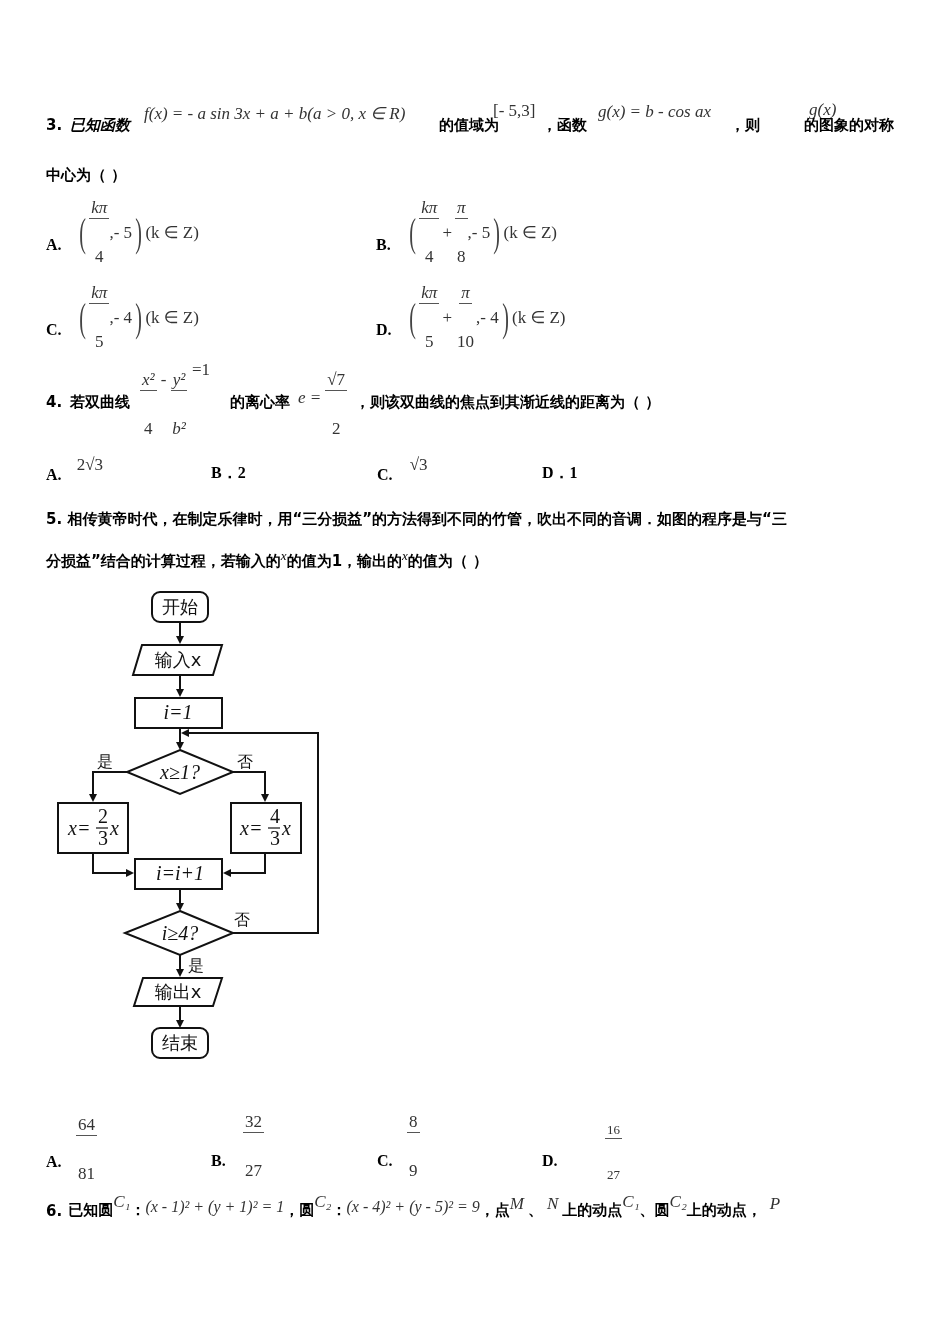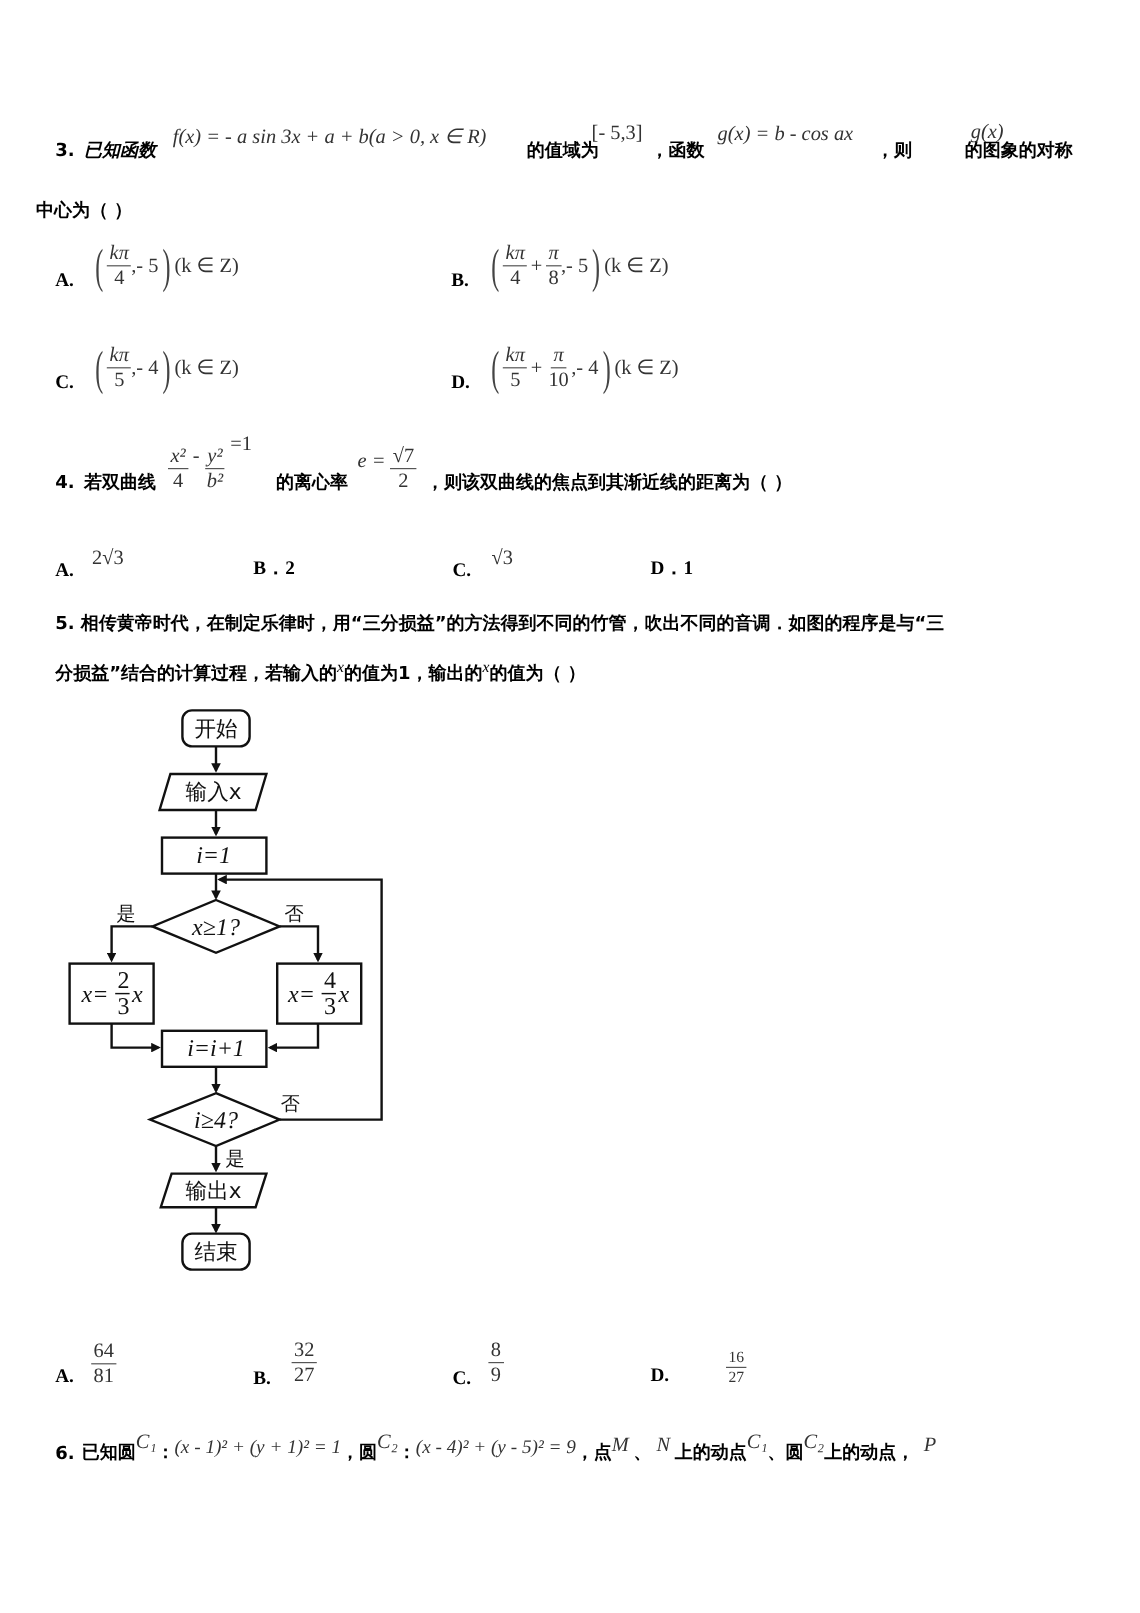--- a/index.html
+++ b/index.html
@@ -2,42 +2,42 @@
 <html><head>
 <meta charset="utf-8">
 <style>
   html,body{margin:0;padding:0;background:#fff;}
   body{width:950px;height:1344px;position:relative;overflow:hidden;font-family:"DejaVu Sans",sans-serif;color:#000;}
   .abs{position:absolute;}
   .cn{font-weight:bold;font-size:15px;white-space:nowrap;}
   .m{font-family:"Liberation Serif",serif;font-size:17px;color:#333;white-space:nowrap;}
   .mi{font-style:italic;}
   .opt{font-family:"Liberation Serif",serif;font-weight:bold;font-size:16px;}
-  .frac{display:inline-flex;flex-direction:column;align-items:center;vertical-align:middle;font-family:"Liberation Serif",serif;font-size:17px;color:#333;}
+  .frac{display:inline-flex;flex-direction:column;align-items:center;vertical-align:middle;font-family:"Liberation Serif",serif;font-size:17px;color:#333;gap:28px;}
   .frac .n{border-bottom:1px solid #555;padding:0 2px;line-height:20px;}
   .frac .d{line-height:20px;padding:0 2px;}
   .paren{font-family:"Liberation Serif",serif;font-size:40px;color:#444;font-weight:100;vertical-align:middle;transform:scaleX(0.5);display:inline-block;}
   sup{font-size:10px;}
   .fc{font-family:"Liberation Serif",serif;font-size:20px;fill:#111;}
 </style>
 </head>
 <body>
 
 <div>
   <span class="abs cn" style="left:46px;top:116px;">3.</span>
   <span class="abs cn" style="left:70px;top:116px;font-style:italic;">已知函数</span>
   <span class="abs m mi" style="left:144px;top:103px;">f(x) = - a sin 3x + a + b(a &gt; 0, x ∈ R)</span>
   <span class="abs cn" style="left:426px;top:116px;padding-left:13px;">的值域为</span>
   <span class="abs m" style="left:493px;top:101px;">[- 5,3]</span>
   <span class="abs cn" style="left:542px;top:116px;">，函数</span>
   <span class="abs m mi" style="left:598px;top:102px;">g(x) = b - cos ax</span>
   <span class="abs cn" style="left:730px;top:116px;">，则</span>
   <span class="abs m mi" style="left:781px;top:100px;margin-left:28px;">g(x)</span>
   <span class="abs cn" style="left:804px;top:116px;">的图象的对称</span>
-  <span class="abs cn" style="left:30px;top:166px;">中心为（  ）</span>
+  <span class="abs cn" style="left:46px;top:166px;">中心为（  ）</span>
 
   <div class="abs" style="left:46px;top:198px;display:flex;align-items:center;">
     <span class="opt" style="width:30px;margin-top:24px;">A.</span>
     <span class="paren">(</span>
     <span class="frac">
         <span class="n mi">kπ</span>
         <span class="d">4</span>
       </span>
     <span class="m">,- 5</span>
     <span class="paren">)</span>

